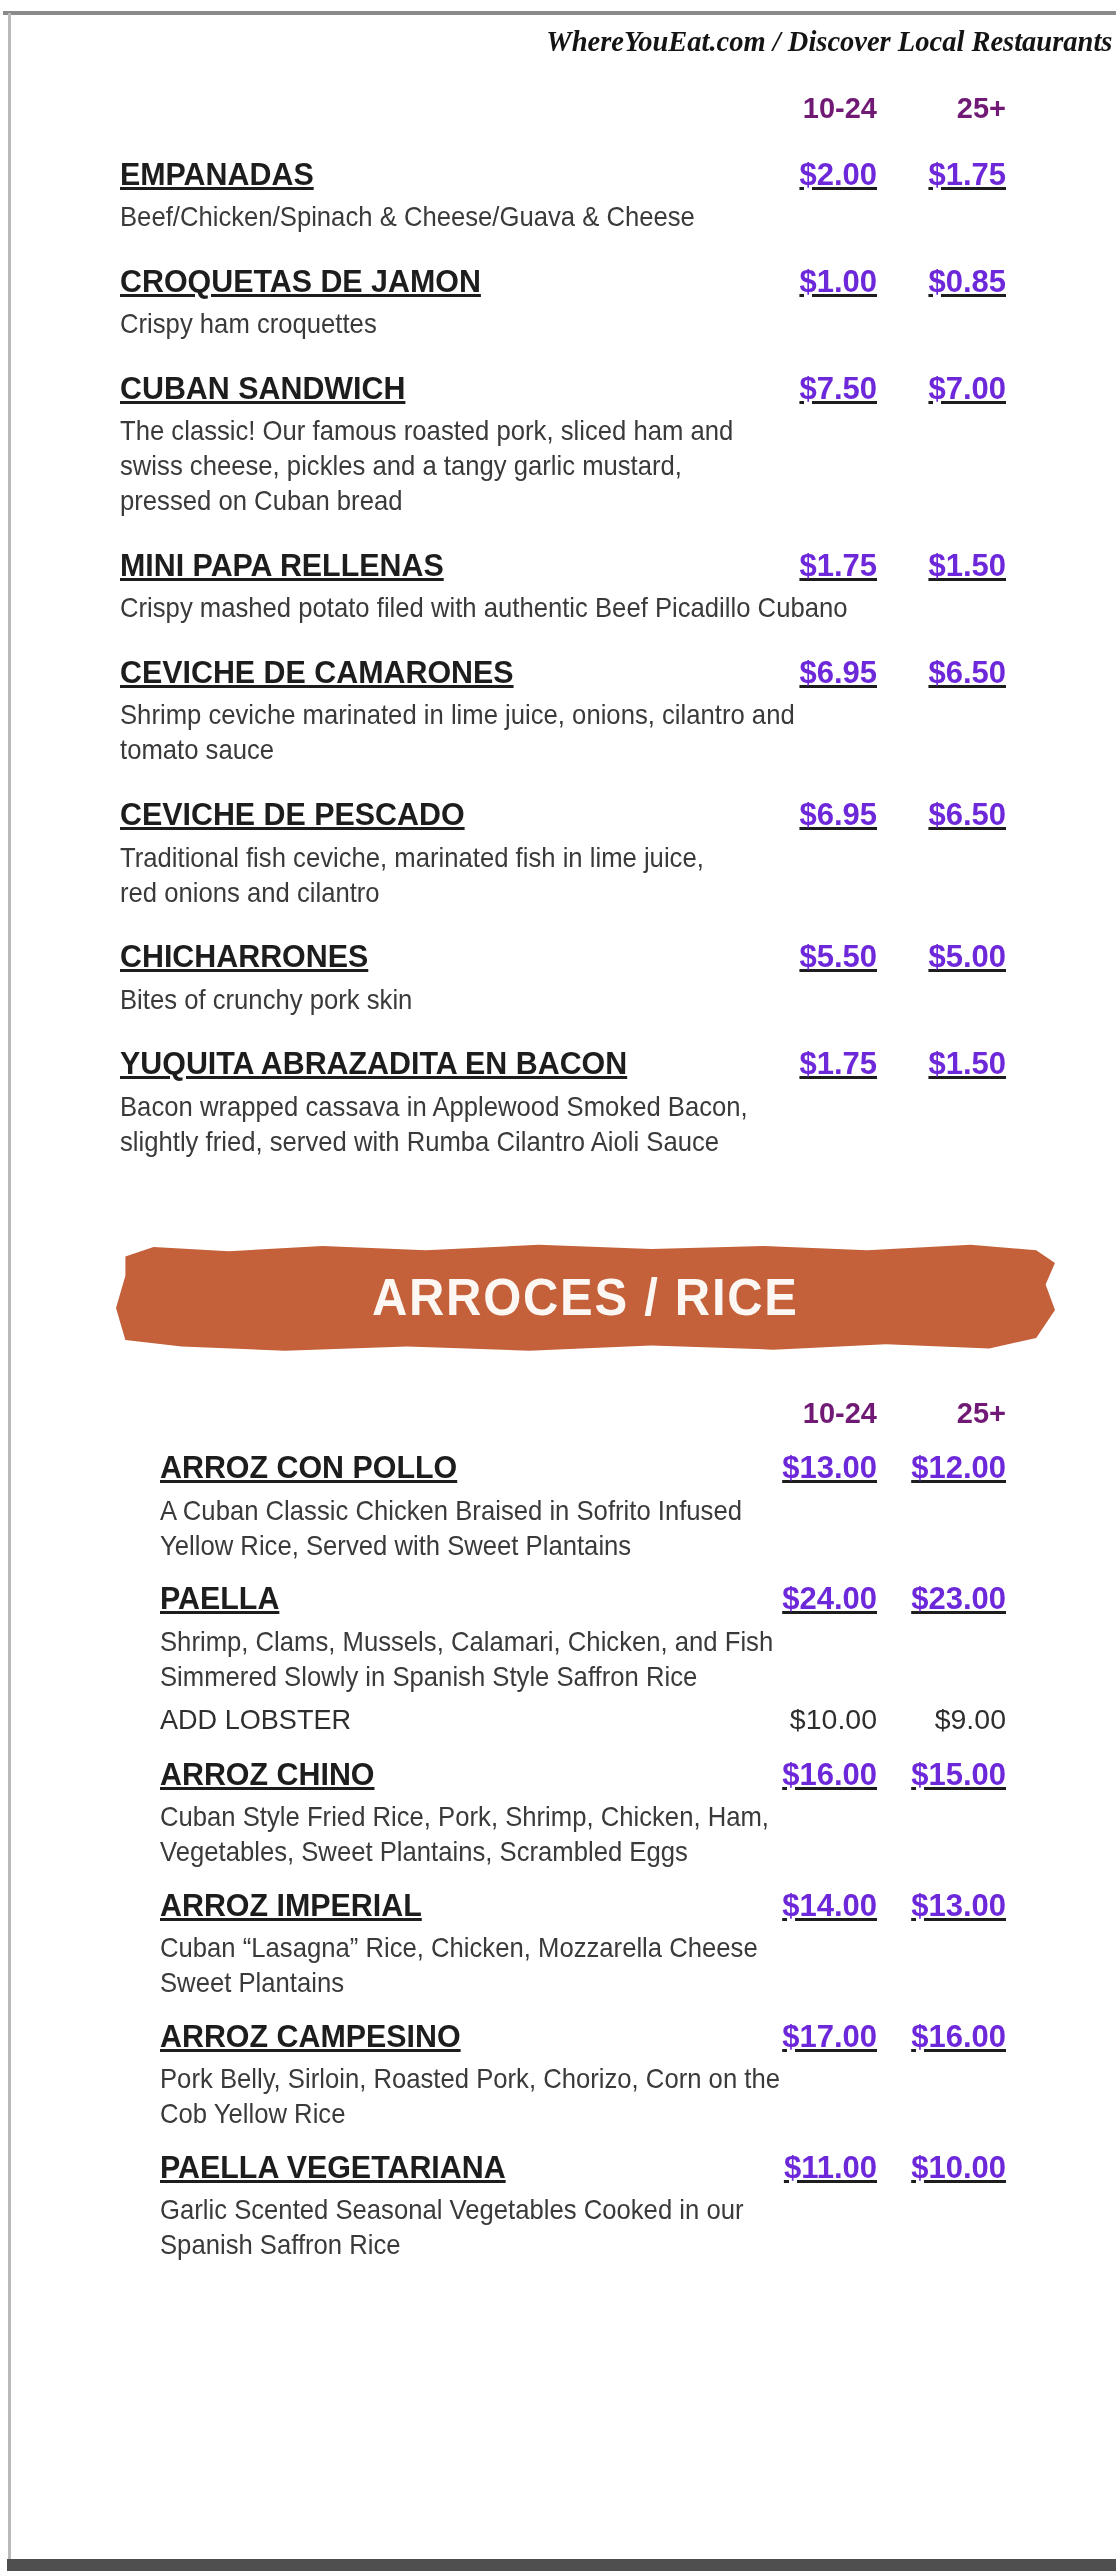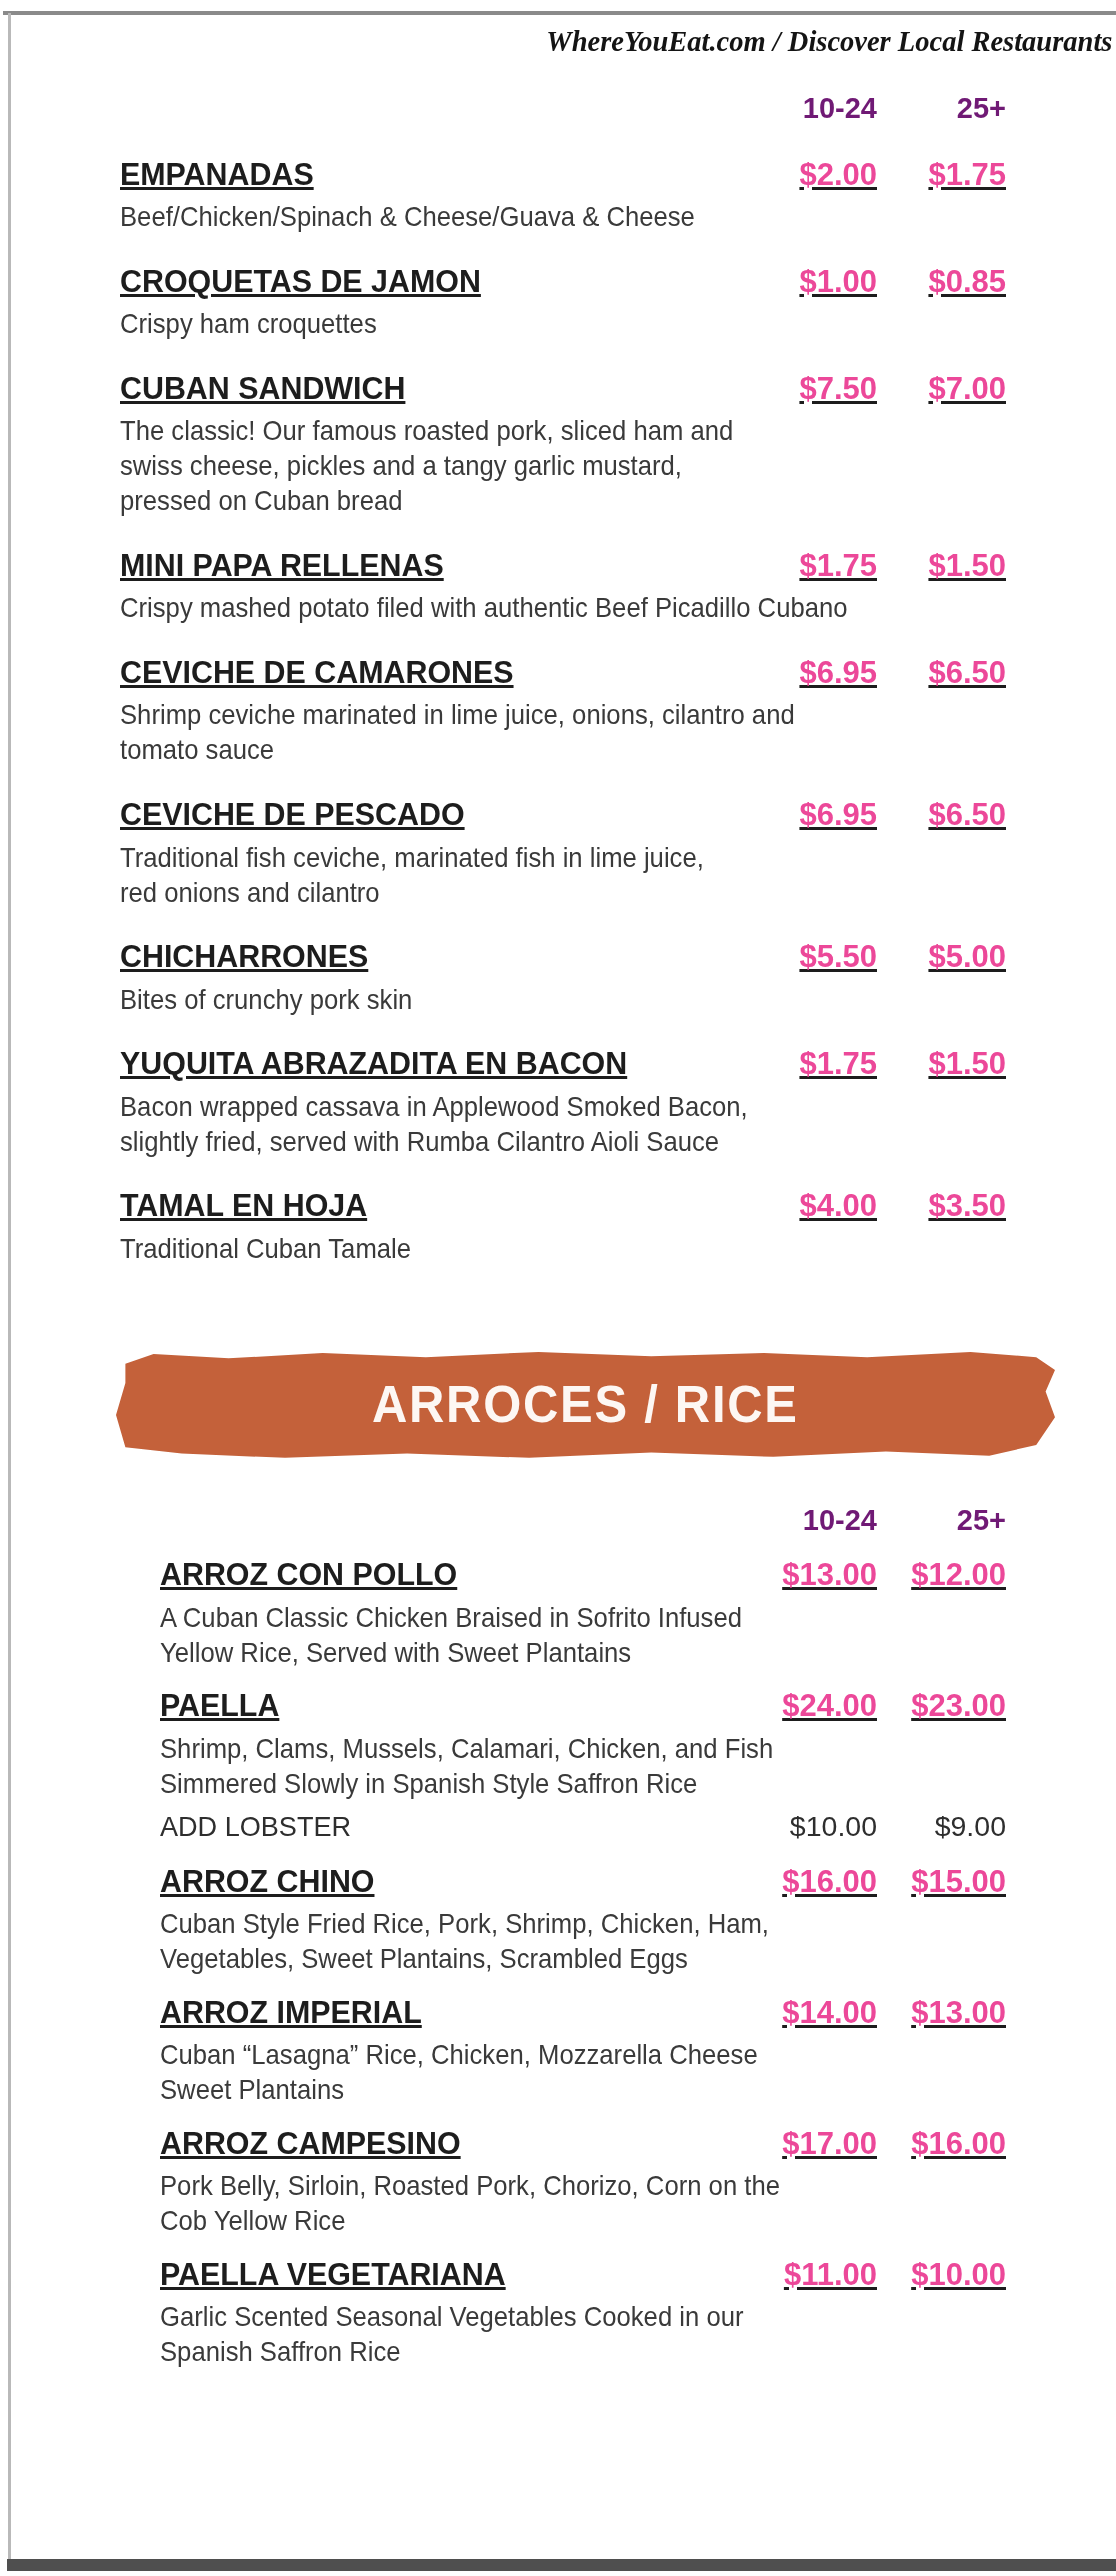--- a/index.html
+++ b/index.html
@@ -44,21 +44,21 @@
   .items { margin-left:96px; width:932px; }
   .item  { margin-top:27.6px; }
   .items.rice-items .item { margin-top:16.5px;margin-left:40px; }
   .irow  { display:flex; align-items:baseline; box-sizing:border-box; padding-right:46px;text-decoration:underline; }
   .iname {
     flex:1; font-size:32px; font-weight:bold; line-height:39px; color:#1d1d1d;
     white-space:nowrap; transform:scaleX(0.95); transform-origin:left center;
   }
   .iprice {
     width:129px; text-align:right; font-size:31px; font-weight:bold; line-height:39px;
-    color:#ec4899; white-space:nowrap; flex-shrink:0;
+    color:#6d28d9; white-space:nowrap; flex-shrink:0;
   }
   .desc {
     margin-top:5.5px; font-size:27.6px; line-height:35px; color:#3a3a3a;
     white-space:pre-line; transform:scaleX(0.93); transform-origin:left top;
   }
   .addon { display:flex; align-items:center; box-sizing:border-box; padding-right:46px; margin-top:7.3px; }
   .addon-name {
     flex:1; font-size:28.5px; line-height:37px; color:#2e2e2e; white-space:nowrap;
     transform:scaleX(0.95); transform-origin:left center;
   }
@@ -152,28 +152,20 @@
     <div class="item">
       <div class="irow">
         <span class="iname">YUQUITA ABRAZADITA EN BACON</span>
         <span class="iprice">$1.75</span>
         <span class="iprice">$1.50</span>
       </div>
       <div class="desc">Bacon wrapped cassava in Applewood Smoked Bacon,
 slightly fried, served with Rumba Cilantro Aioli Sauce</div>
     </div>
 
-    <div class="item">
-      <div class="irow">
-        <span class="iname">TAMAL EN HOJA</span>
-        <span class="iprice">$4.00</span>
-        <span class="iprice">$3.50</span>
-      </div>
-      <div class="desc">Traditional Cuban Tamale</div>
-    </div>
   </div>
 
   <div class="banner rice">
     <span class="banner-text">ARROCES / RICE</span>
   </div>
 
   <div class="cols rice-cols">
     <span class="flex-spacer"></span>
     <span class="pcol">10-24</span>
     <span class="pcol">25+</span>

